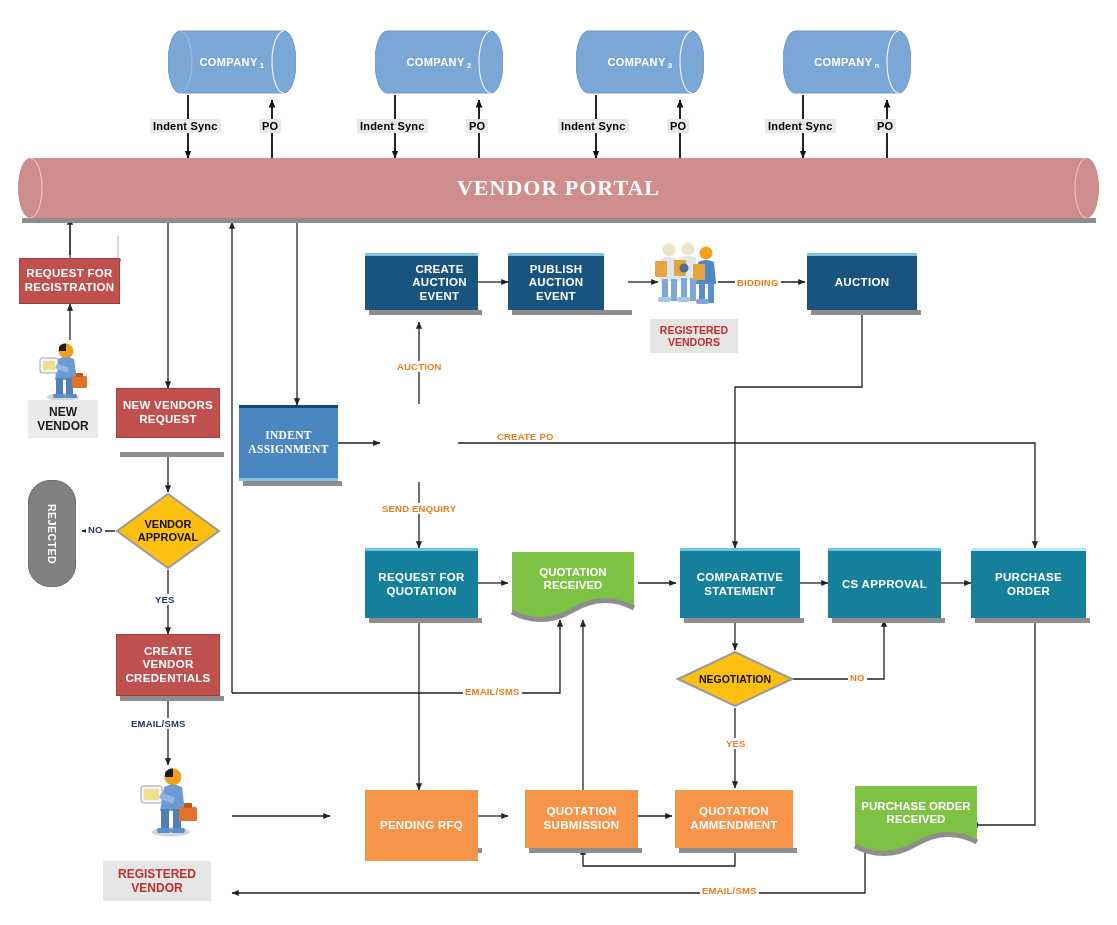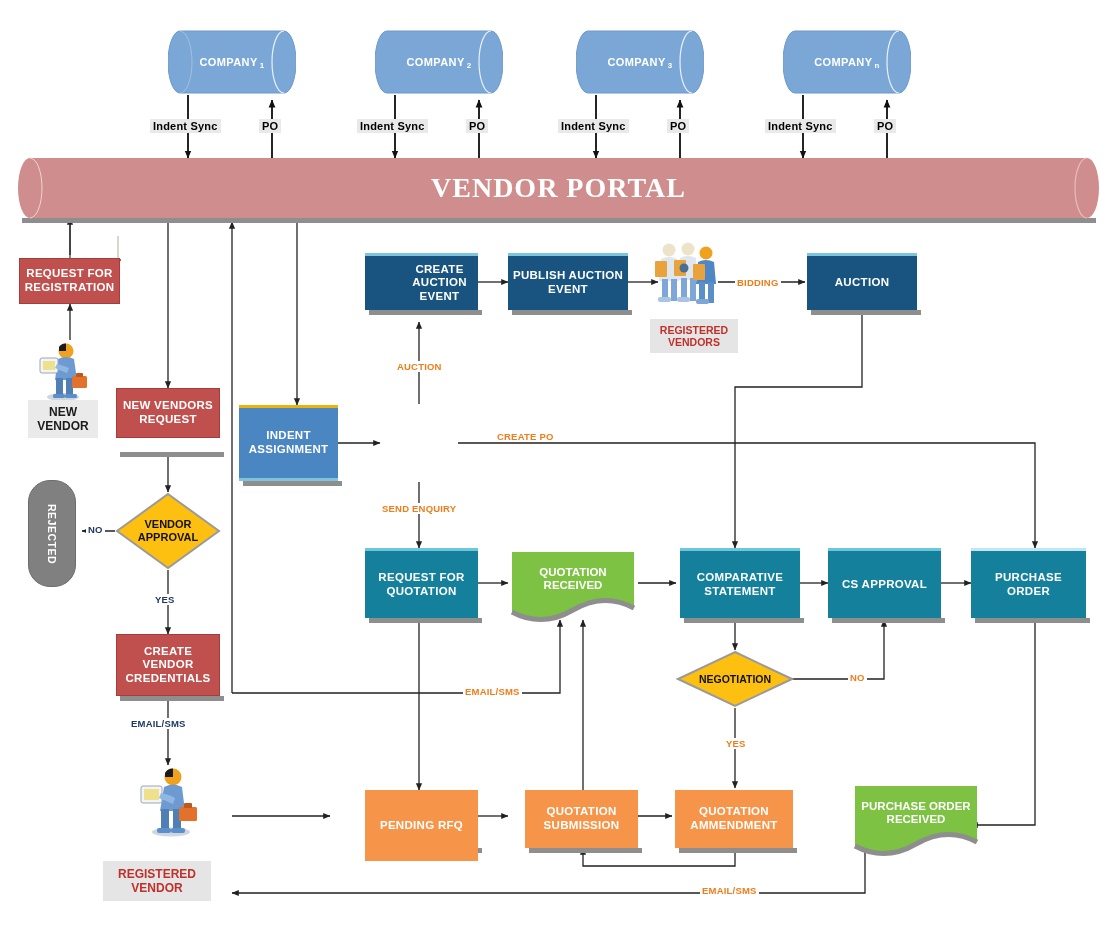--- a/index.html
+++ b/index.html
@@ -10,21 +10,21 @@
   .node{position:absolute;box-sizing:border-box;display:flex;align-items:center;justify-content:center;
         text-align:center;color:#ffffff;font-weight:bold;letter-spacing:.3px;line-height:1.18;
         font-size:11.5px;z-index:5;}
   .node .txt{padding:0 4px;white-space:pre-line;}
 
   
   .shadowbar{position:absolute;height:5px;background:#8e8e8e;z-index:4;}
 
   .box-dblue{background:#18547f;border-top:3px solid #7fc4dd;}
   .box-teal{background:#14809c;border-top:3px solid #6ec6dd;}
-  .box-blue{background:#4a86c2;border-top:3px solid #eab308;border-bottom:3px solid #7fc4dd;}
+  .box-blue{background:#4a86c2;border-top:3px solid #0c4a6e;border-bottom:3px solid #7fc4dd;font-family:Liberation Serif, serif;}
   .box-red{background:#c0504d;border:1px solid #a53e3b;}
   .box-orange{background:#f6954a;}
 
   
   .diamond{position:absolute;z-index:5;}
   .diamond .dlabel{position:absolute;left:0;top:0;width:100%;height:100%;
         display:flex;align-items:center;justify-content:center;text-align:center;
         color:#111;font-weight:bold;font-size:11px;line-height:1.15;white-space:pre-line;z-index:2;}
 
   
@@ -37,21 +37,21 @@
   .cyl{position:absolute;z-index:5;}
   .cyl .clabel{position:absolute;left:0;top:0;width:100%;height:100%;
         display:flex;align-items:center;justify-content:center;
         color:#fff;font-weight:bold;font-size:11px;letter-spacing:.4px;z-index:3;}
   .cyl .clabel sub{font-size:8px;vertical-align:baseline;position:relative;top:3px;margin-left:2px;}
 
   
   #portal{position:absolute;z-index:5;}
   #portal .ptitle{position:absolute;left:0;top:0;width:100%;height:100%;
       display:flex;align-items:center;justify-content:center;color:#fff;
-      font-family:"Liberation Serif",serif;font-weight:bold;font-size:28px;letter-spacing:1px;z-index:3;}
+      font-family:"Liberation Serif",serif;font-weight:bold;font-size:22px;letter-spacing:1px;z-index:3;}
 
   
   #rejected{position:absolute;background:#808080;border:1px solid #6d6d6d;border-radius:22px;z-index:5;}
   #rejected .rtxt{position:absolute;left:50%;top:50%;transform:translate(-50%,-50%) rotate(90deg);
       color:#fff;font-weight:bold;font-size:10.5px;letter-spacing:.5px;white-space:nowrap;}
 
   
   .cap{position:absolute;display:flex;align-items:center;justify-content:center;text-align:center;
        font-weight:bold;line-height:1.18;white-space:pre-line;z-index:6;}
   .cap-gray{background:#eaeaea;color:#1b1b1b;font-size:12px;}
@@ -309,21 +309,21 @@
 ASSIGNMENT</span>
   </div>
   <div class="shadowbar" style="left:243px;top:481px;width:99px;height:5px;"></div>
 
   <div class="node box-dblue" style="left:365px;top:253px;width:113px;height:57px;padding-left:36px;">
     <span class="txt">CREATE AUCTION
 EVENT</span>
   </div>
   <div class="shadowbar" style="left:369px;top:310px;width:113px;height:5px;"></div>
 
-  <div class="node box-dblue" style="left:508px;top:253px;width:120px;height:57px;">
+  <div class="node box-dblue" style="left:508px;top:253px;width:96px;height:57px;">
     <span class="txt">PUBLISH AUCTION
 EVENT</span>
   </div>
   <div class="shadowbar" style="left:512px;top:310px;width:120px;height:5px;"></div>
 
   <div class="person" style="left:651px;top:241px;width:72px;height:72px;">
     <svg width="72" height="72" viewBox="0 0 72 72">
       <circle cx="18" cy="9" r="6.5" fill="#ece3c9"></circle>
       <circle cx="37" cy="8" r="6.5" fill="#ece3c9"></circle>
       <circle cx="55" cy="12" r="6.5" fill="#f0a21e"></circle>

